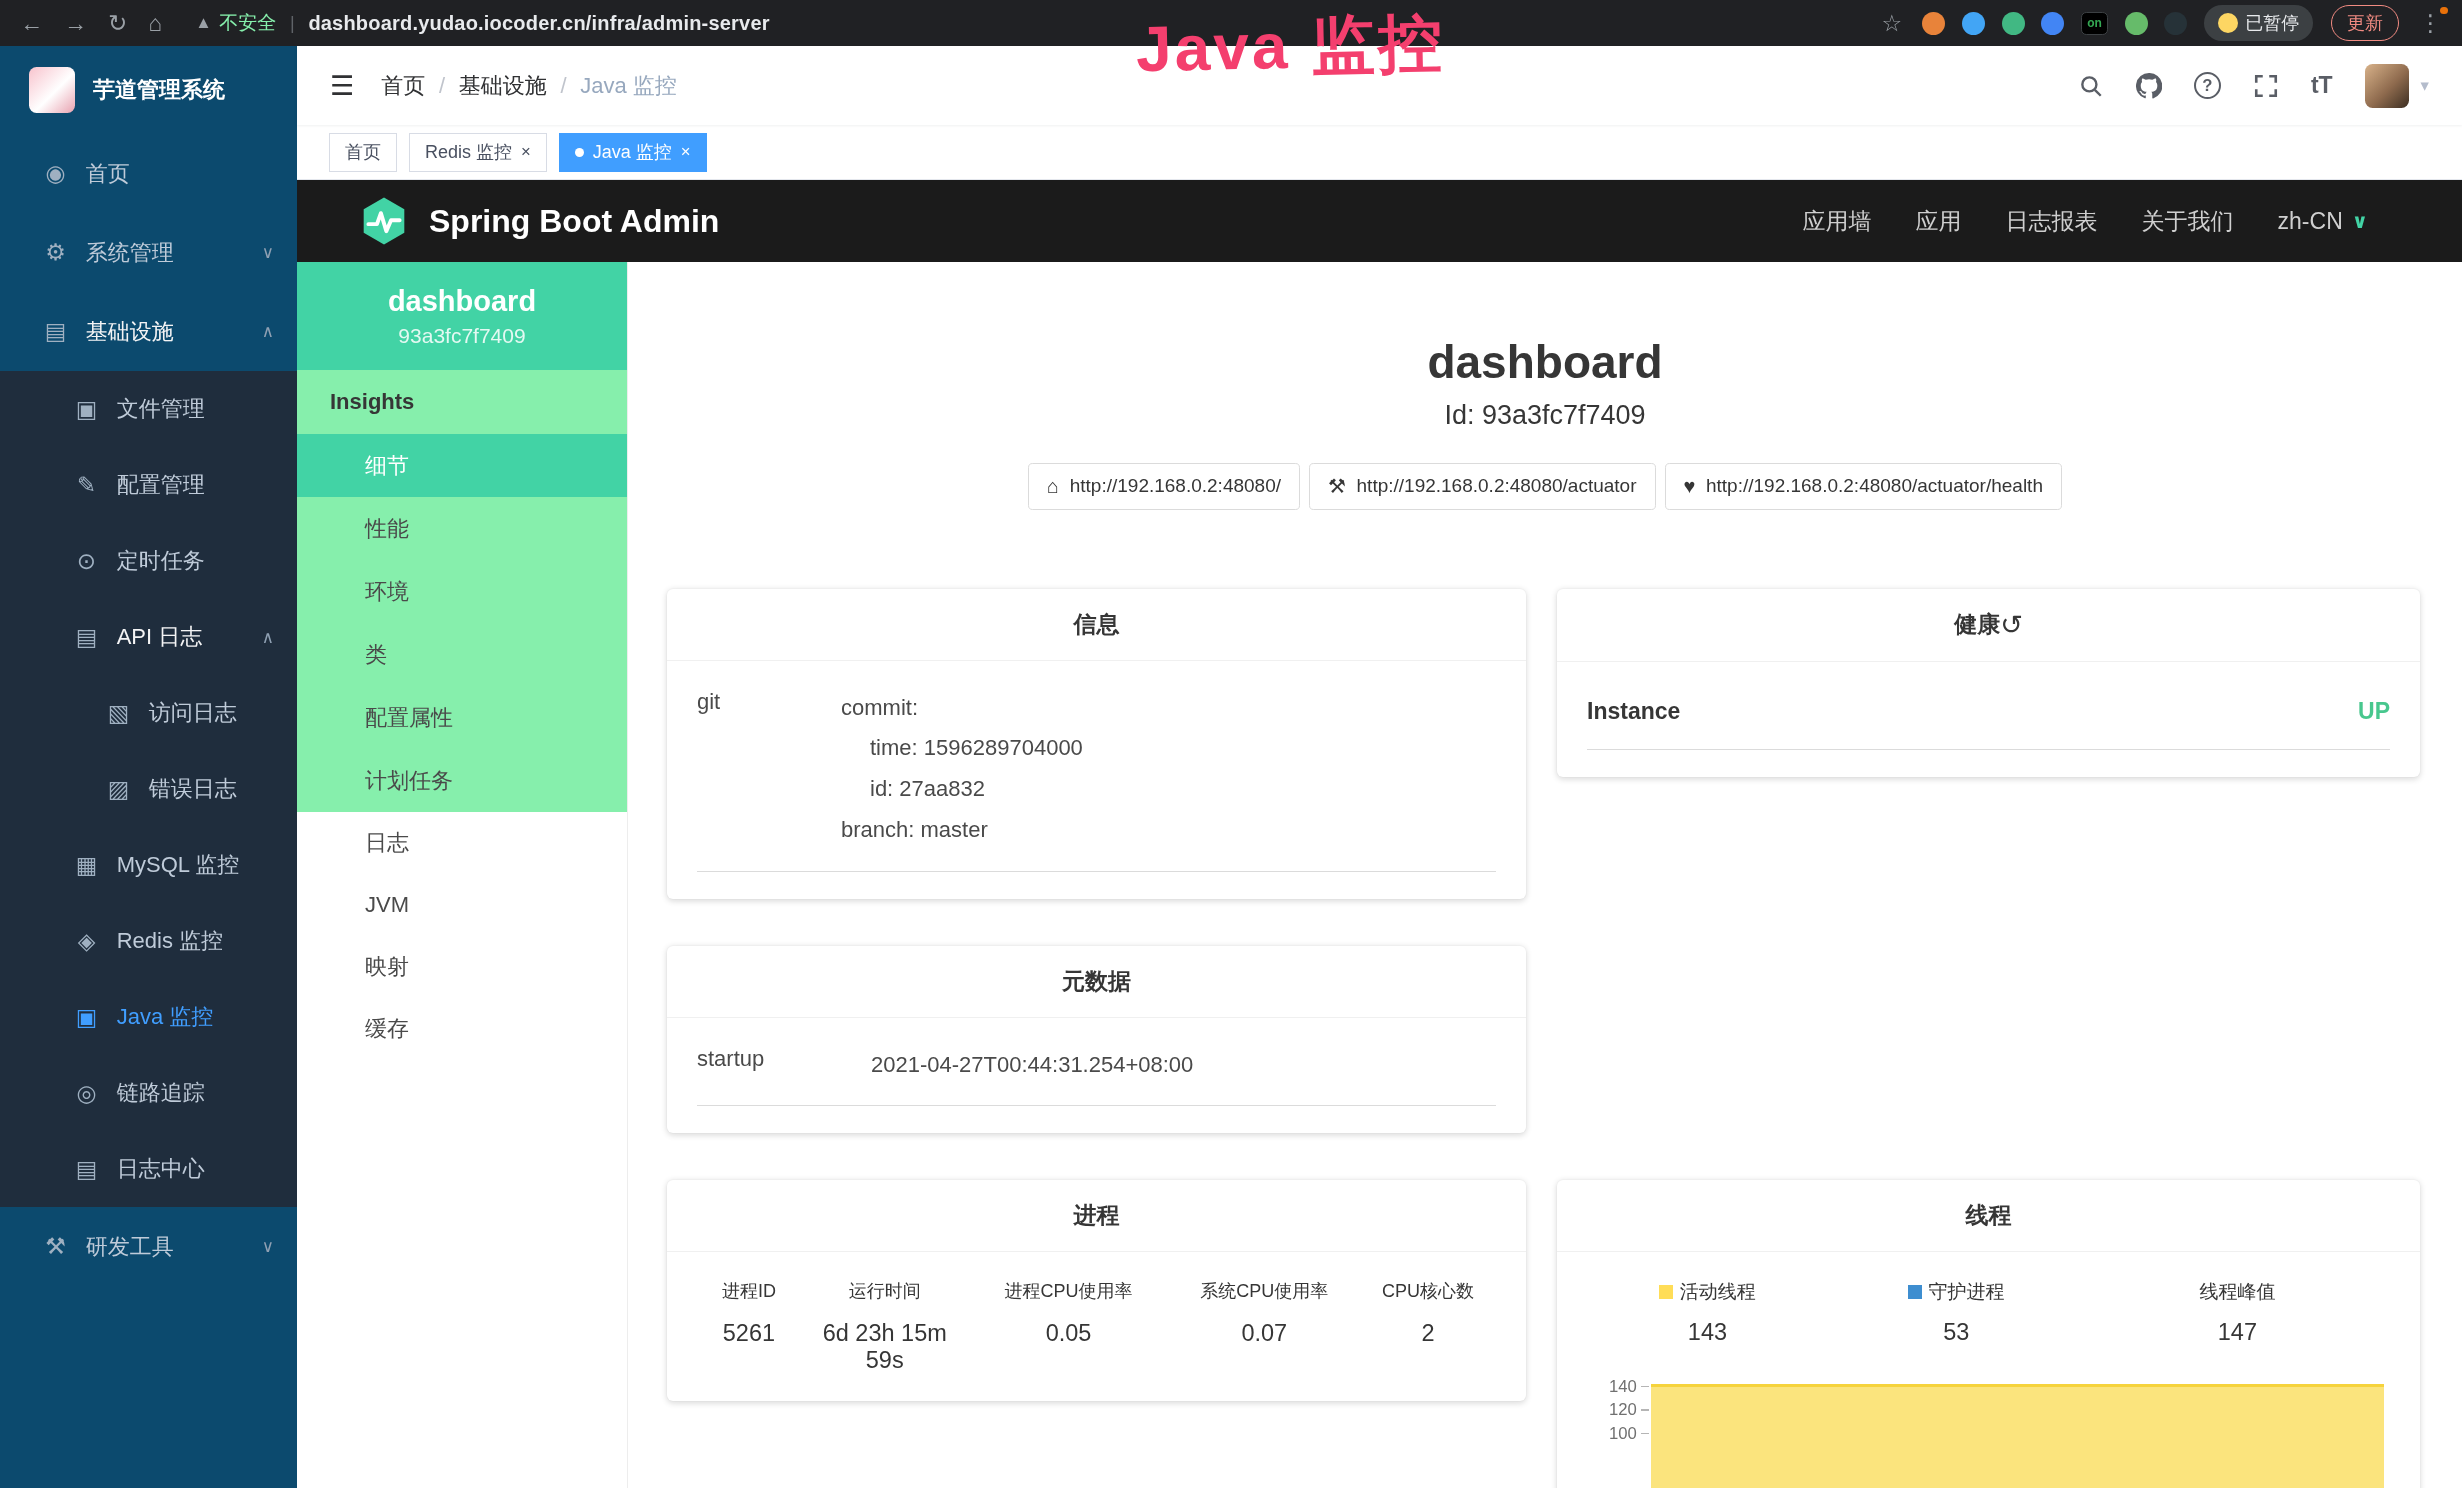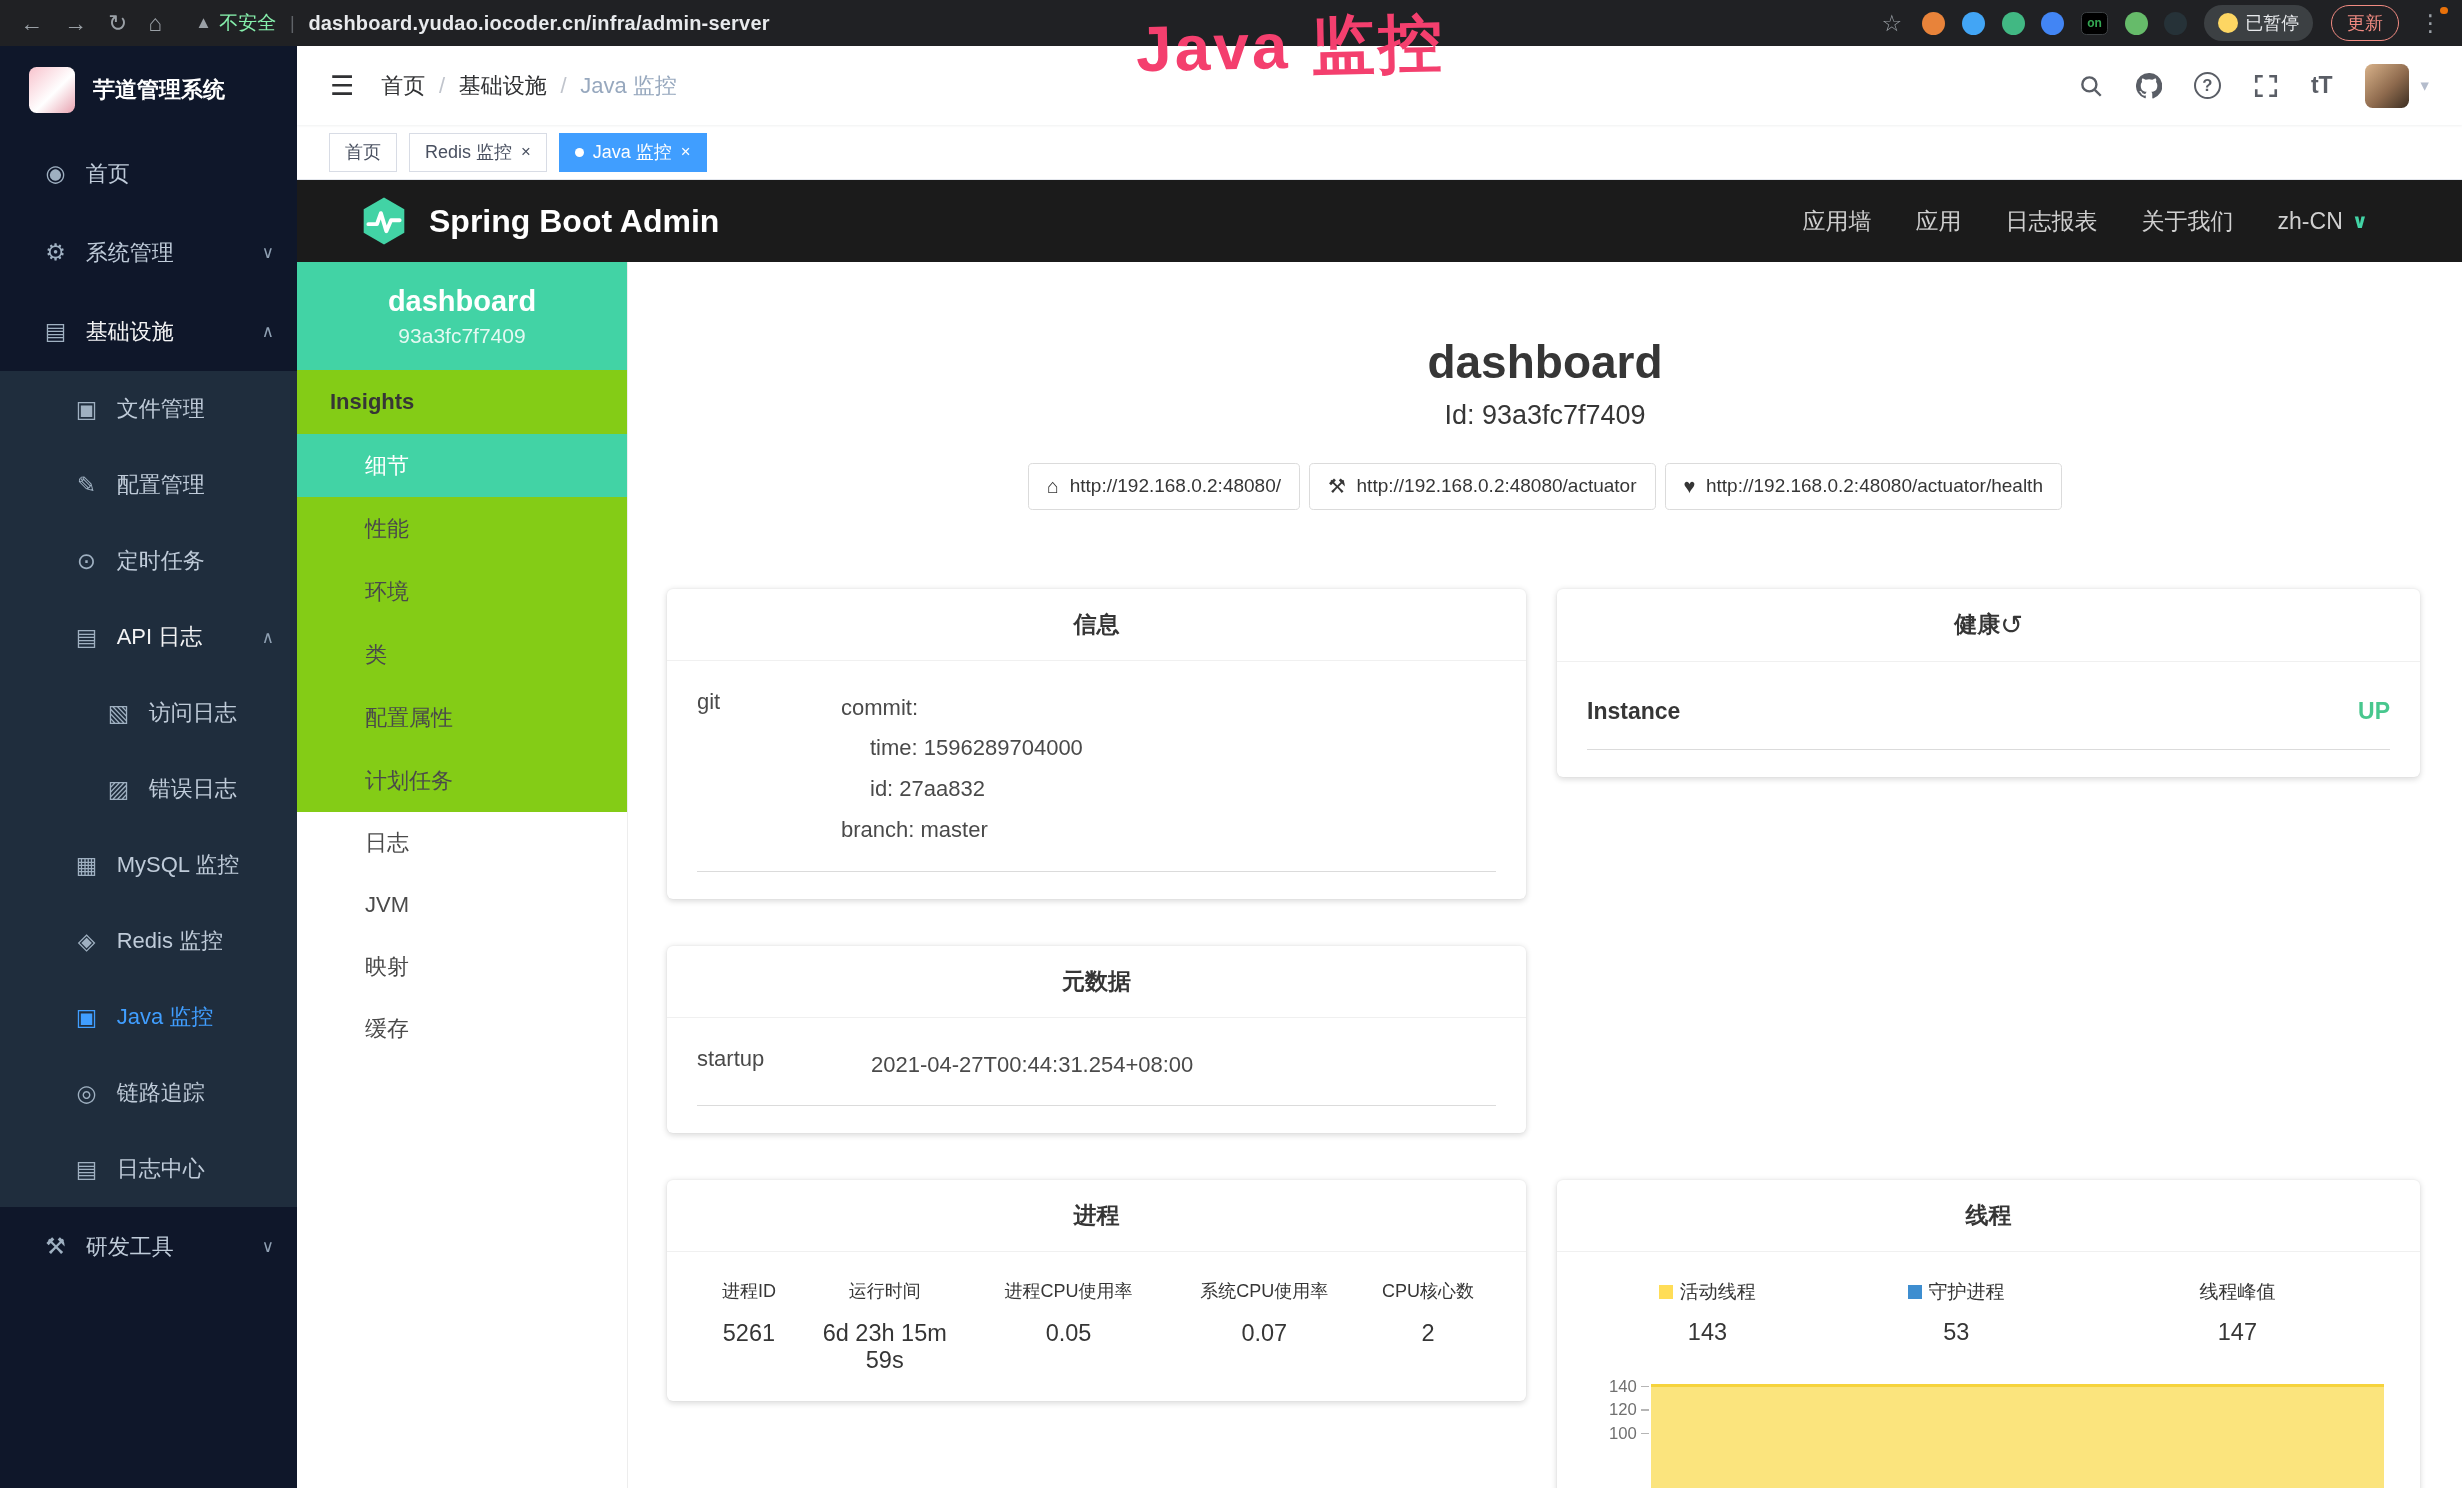--- a/index.html
+++ b/index.html
@@ -27,21 +27,21 @@
   .update-btn { border:1.5px solid #f28b82; color:#f28b82; border-radius:758px; padding:4.6px 15px;
                 font-size:18px; margin-right:20px; white-space:nowrap; }
   .menu-dots { color:#9aa0a6; font-size:23px; position:relative; }
   .menu-dots::after { content:""; position:absolute; top:-3px; right:-6px; width:7.6px; height:7.6px;
                       border-radius:50%; background:#e8710a; }
 
   
   .shell { display:flex; height:1443px; }
 
   
-  .app-sidebar { width:297px; flex-shrink:0; background:#0f172a; overflow:hidden; }
+  .app-sidebar { width:297px; flex-shrink:0; background:#0c4a6e; overflow:hidden; }
   .logo-row { height:88px; display:flex; align-items:center; padding-left:29px; gap:18px; }
   .logo-img { width:46px; height:46px; border-radius:7.6px;
               background:linear-gradient(135deg,#f8c3cd 0%,#fff 55%,#e8a2b0 100%); }
   .logo-title { color:#fff; font-size:22px; font-weight:600; }
   .menu-item { height:79px; display:flex; align-items:center; padding:0 23px 0 42px; gap:16.7px;
                font-size:22px; color:#bfcbd9; cursor:pointer; }
   .mi-icon { font-size:23px; width:27px; text-align:center; color:#9fb0c1; flex-shrink:0; }
   .chev { margin-left:auto; font-size:16.7px; color:#8fa0b3; }
   .open-title { color:#f4f4f5; }
   .submenu { background:#1f2d3d; }
@@ -85,21 +85,21 @@
   .locale { display:flex; align-items:center; gap:9px; }
   .chev-green { color:#42d3a5; font-size:20px; font-weight:700; }
 
   
   .sba-body { flex:1; display:flex; min-height:0; }
   .inst-sidebar { width:331px; flex-shrink:0; background:#fff; border-right:0.8px solid #ededed; }
   .inst-head { height:108px; background:#42d3a5; color:#fff; display:flex; flex-direction:column;
                align-items:center; justify-content:center; gap:6px; }
   .inst-name { font-size:29px; font-weight:700; }
   .inst-id { font-size:21px; color:rgba(255,255,255,.85); }
-  .inst-group { background:#84cc16; }
+  .inst-group { background:#86efac; }
   .group-label { height:64px; display:flex; align-items:center; padding-left:33px; font-weight:700;
                  font-size:22px; color:#363636; }
   .inst-item { height:63px; display:flex; align-items:center; padding-left:68px; font-size:22px;
                color:#4a4a4a; cursor:pointer; }
   .inst-item.active { background:#42d3a5; color:#fff; }
   .inst-item.top { height:62px; }
 
   
   .content { flex:1; background:#fff; min-width:0; }
   .page-title { margin-top:73px; text-align:center; font-size:46px; font-weight:600; color:#363636; }

